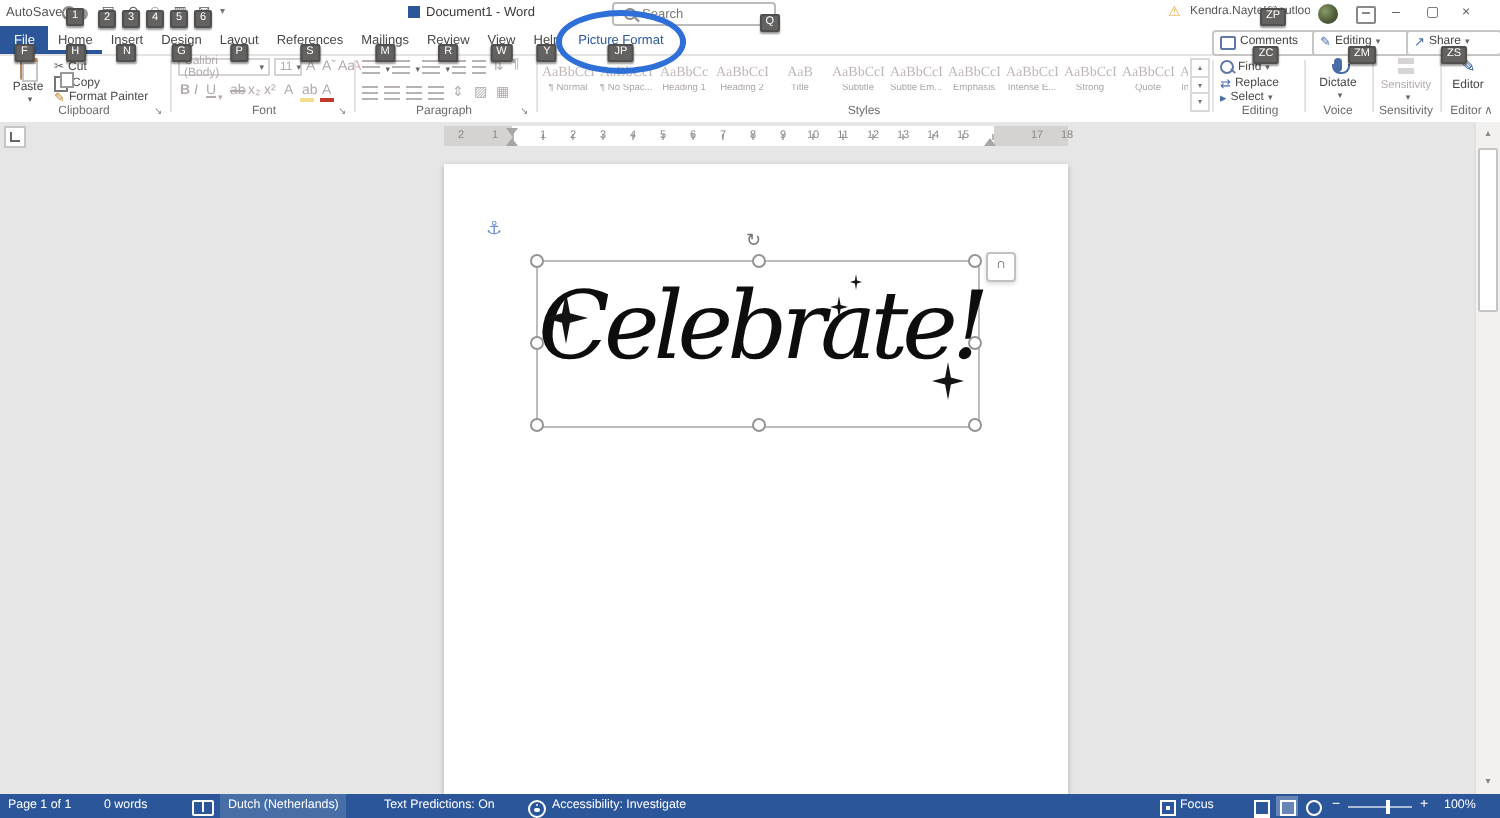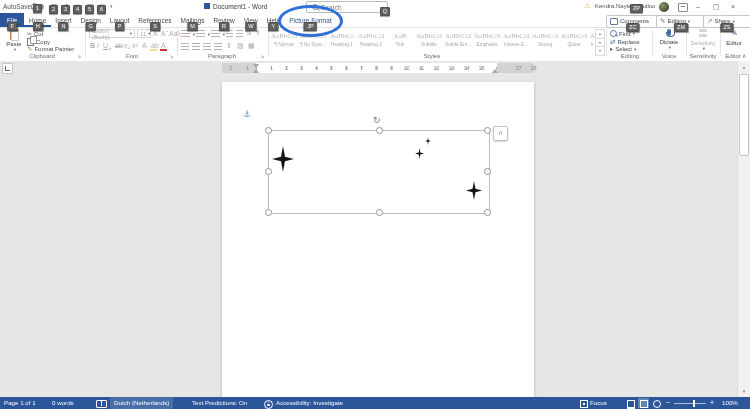--- a/index.html
+++ b/index.html
@@ -487,20 +487,21 @@
       </div>
     <span class="ind ind-down"></span>
     <span class="ind ind-up"></span>
     <span class="ind ind-right"></span>
   </div>
 
   <div class="canvas">
     <div class="page">
       <span class="anchor">⚓</span>
       <div class="selection">
+        <div class="celebrate">Celebrate!</div>
         <span class="star4 s1"></span>
         <span class="star4 s2"></span>
         <span class="star4 s3"></span>
         <span class="star4 s4"></span>
         <span class="handle h-tl"></span>
         <span class="handle h-tm"></span>
         <span class="handle h-tr"></span>
         <span class="handle h-ml"></span>
         <span class="handle h-mr"></span>
         <span class="handle h-bl"></span>

